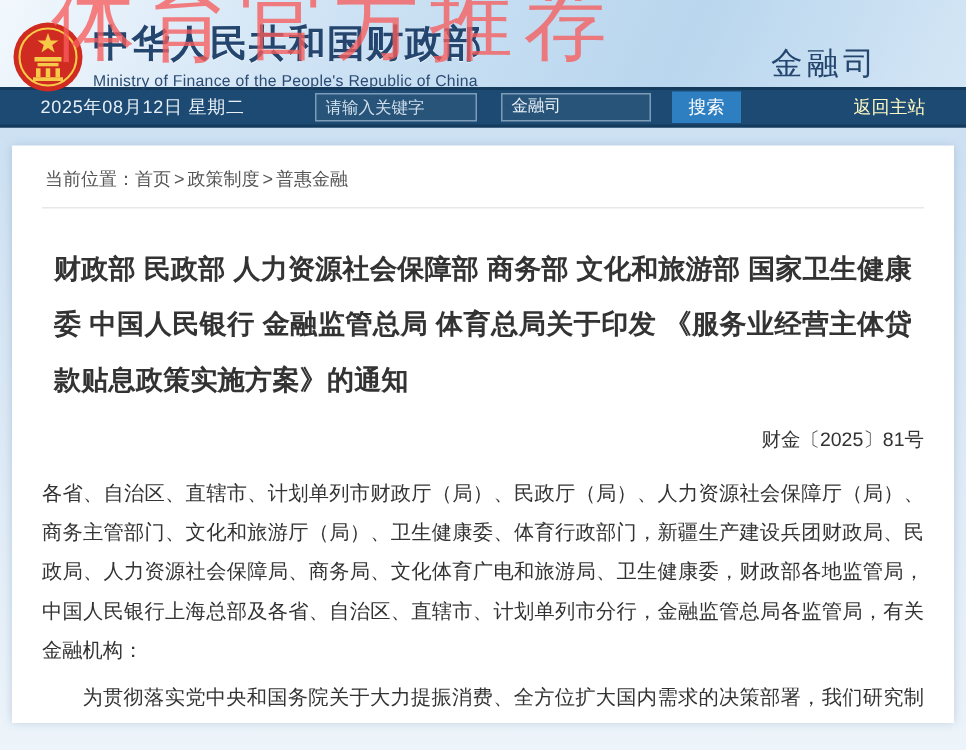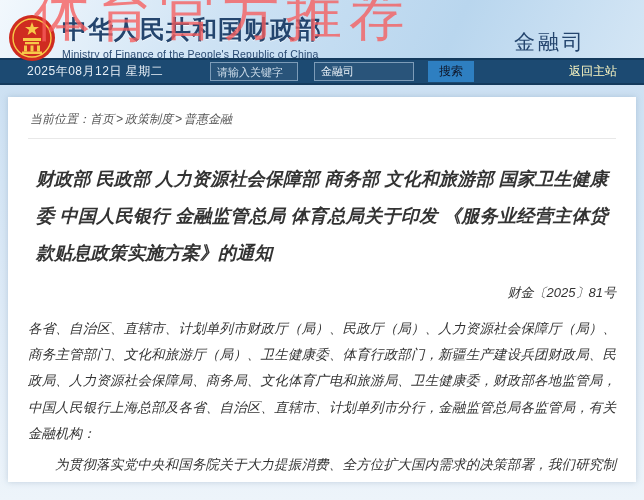--- a/index.html
+++ b/index.html
@@ -51,47 +51,46 @@
     height: 27px;
     background: #1c4a72;
     border-top: 2px solid #143a5c;
     border-bottom: 2px solid #143a5c;
     display: flex; align-items: center;
     padding: 0 27px;
     color: #e8f0f7; font-size: 12px;
   }
   .nav-date { width: 172px; letter-spacing: 0.5px; }
   .nav-search-input {
-    width: 88px; height: 19px;
+    width: 108px; height: 19px;
     background: rgba(255,255,255,0.06);
     border: 1px solid #7d9cb8;
     color: #d7e4ef; font-size: 11px; padding: 0 6px;
     margin-left: 11px; outline: none;
     font-family: inherit;
   }
   .nav-search-input::placeholder { color: #cfdeeb; opacity: 1; }
   .nav-scope {
     width: 100px; height: 19px; line-height: 17px;
     background: rgba(255,255,255,0.06);
     border: 1px solid #7d9cb8;
     color: #e8f0f7; font-size: 11px; padding: 0 6px;
     margin-left: 16px; cursor: pointer;
   }
   .nav-search-btn {
     height: 21px; padding: 0 11px; margin-left: 14px;
-    background: #2e7fc1; border: none; color: #0f172a;
+    background: #2e7fc1; border: none; color: #ffffff;
     font-size: 12px; cursor: pointer; font-family: inherit;
   }
   .nav-back { margin-left: auto; color: #fef9c3; text-decoration: none; cursor: pointer; }
 
   
   .content-wrap {
     padding: 12px 8px 0 8px;
     height: 397px;
-    font-style: italic;
   }
   .card {
     background: #fff;
     box-shadow: 0 0 6px rgba(110, 140, 170, 0.35);
     height: 100%;
     padding: 0 20px;
     overflow: hidden;
   }
   .breadcrumb {
     padding: 14px 2px 10px 2px;

